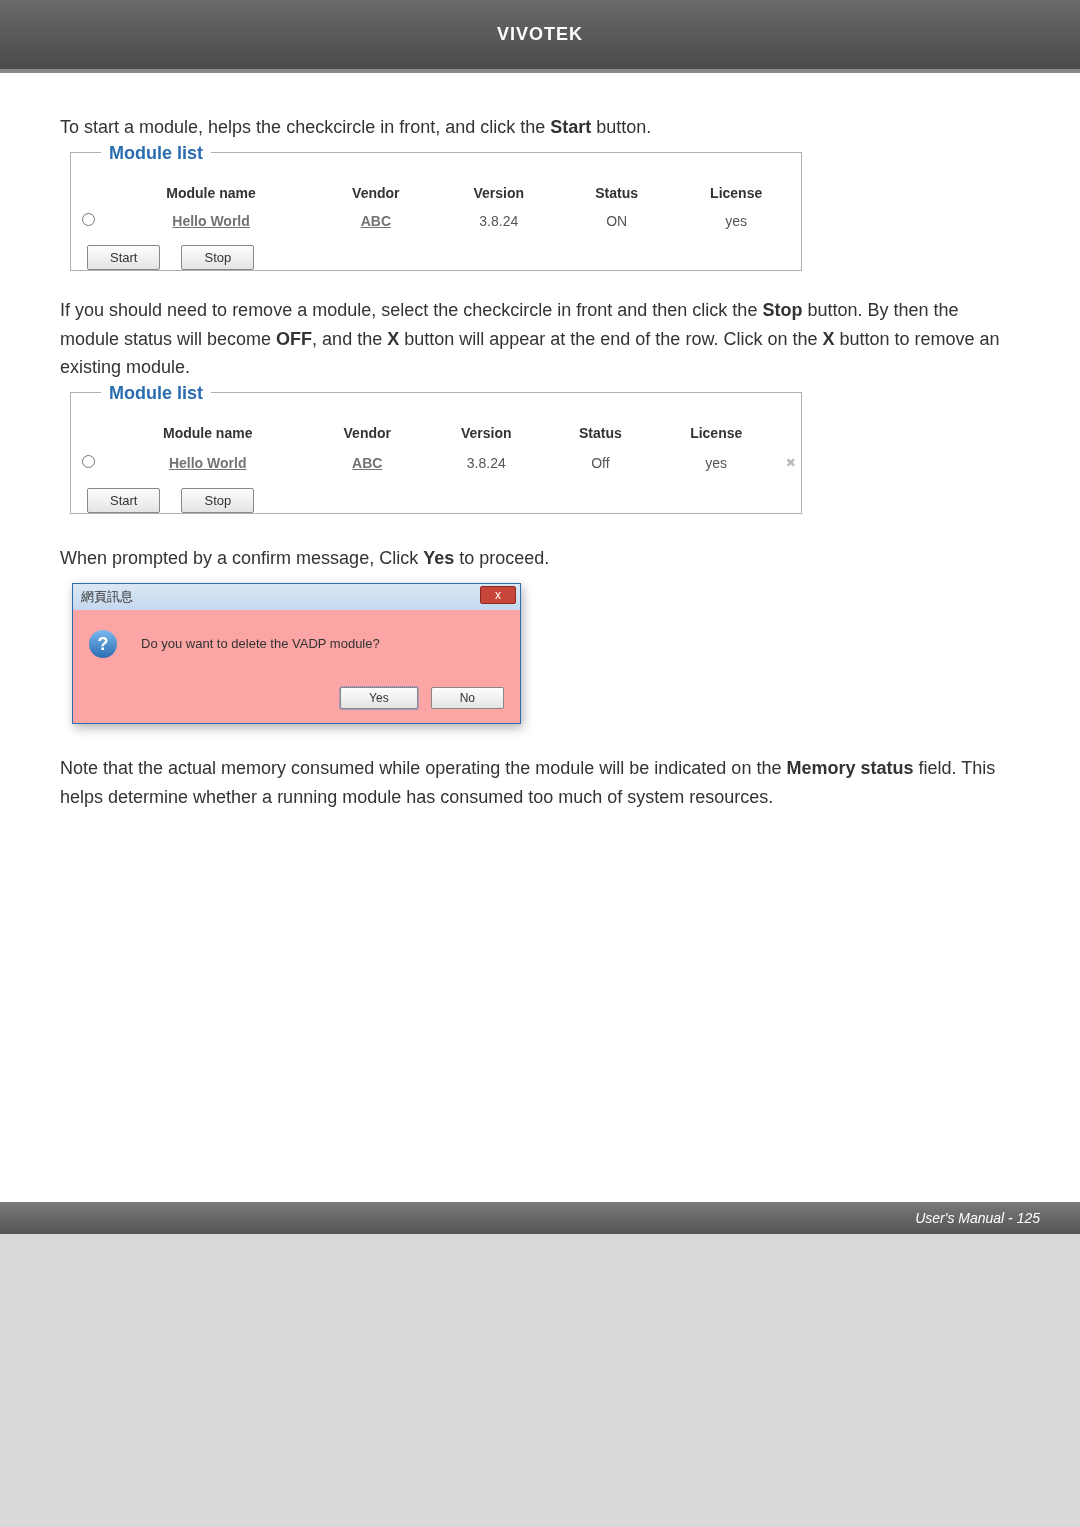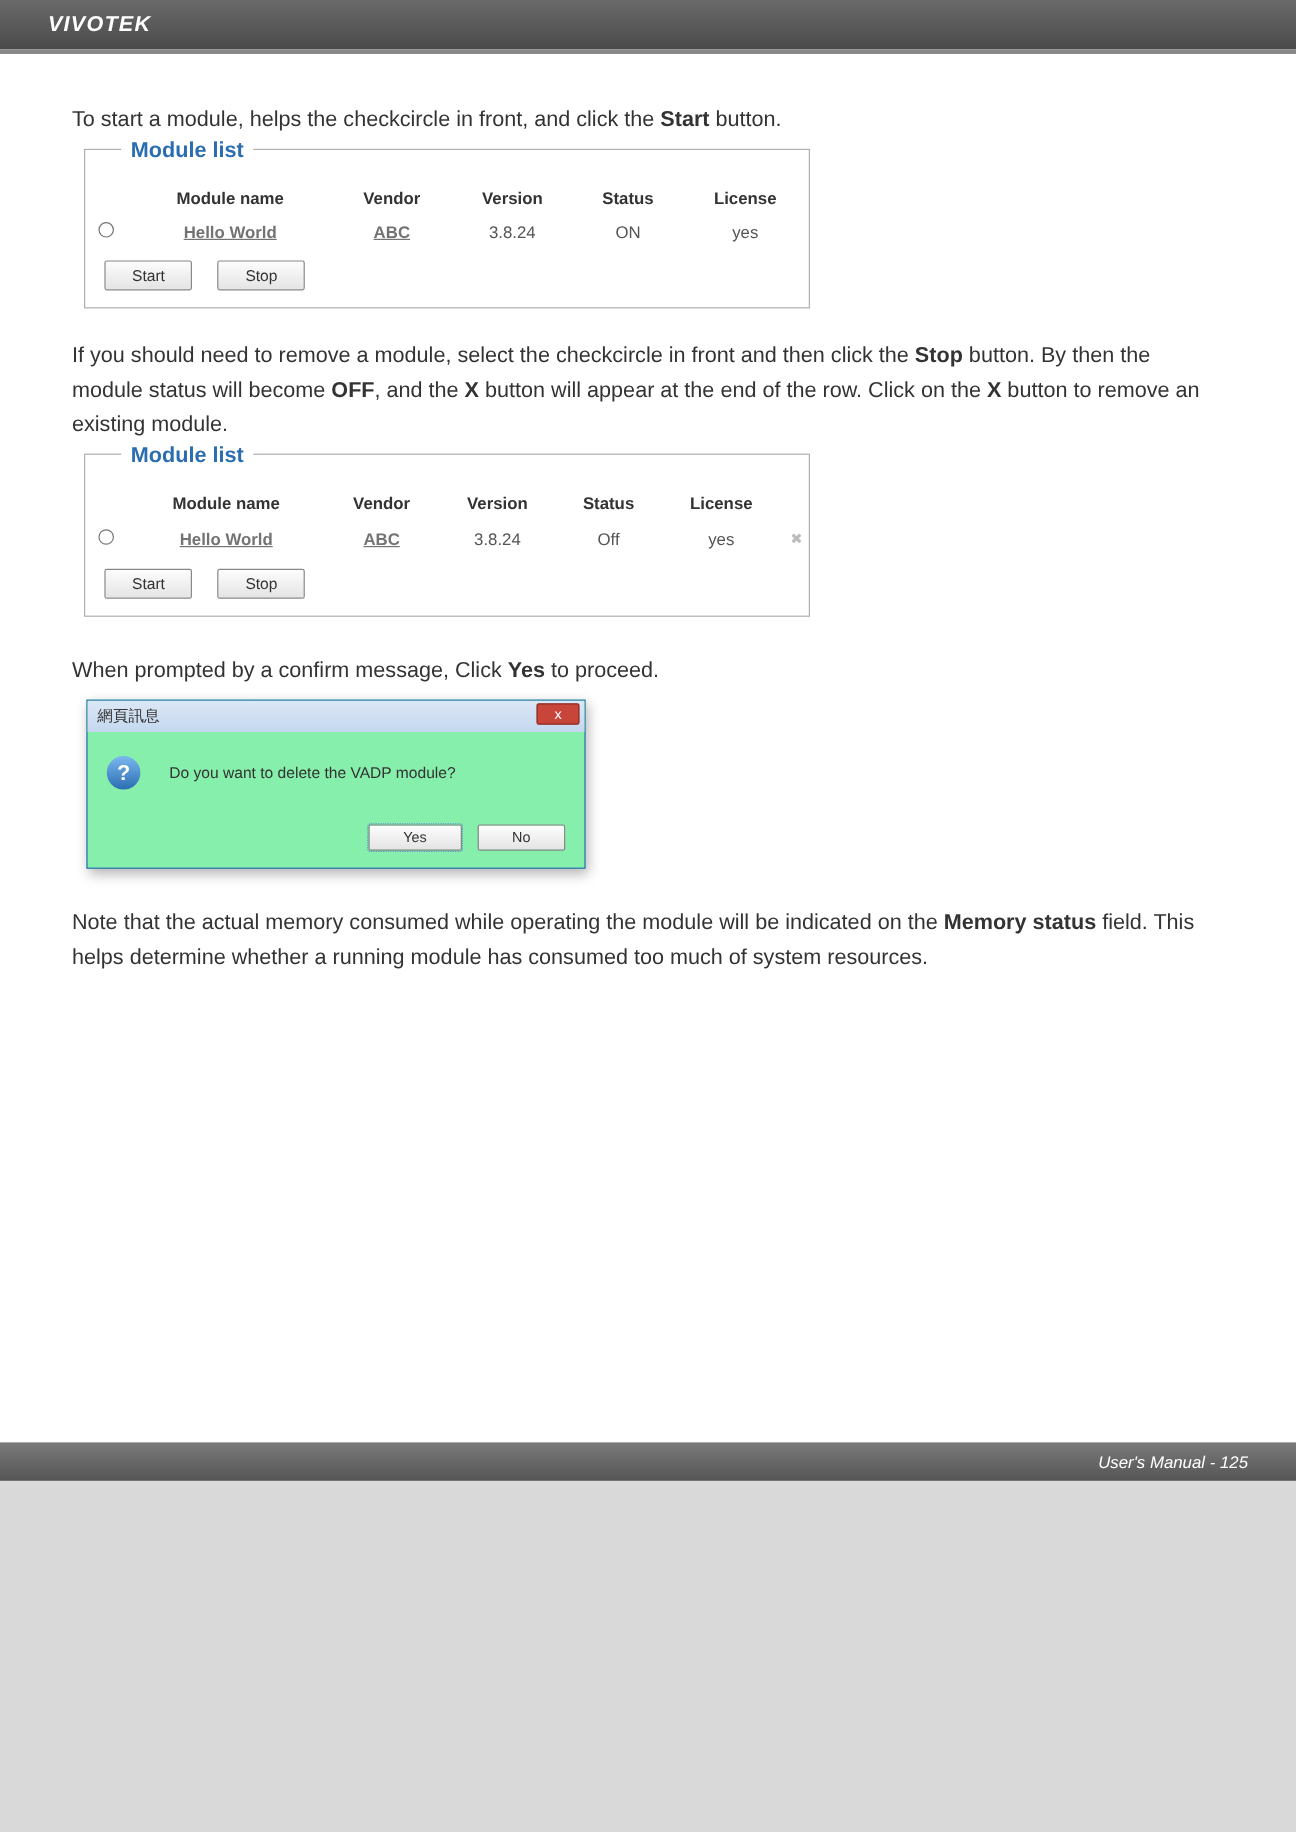--- a/index.html
+++ b/index.html
@@ -11,42 +11,40 @@
   font-size: 18px;
   color: #333;
 }
 .page {
   background: #fff;
   margin: 0;
 }
 .header-bar {
   background: linear-gradient(#6a6a6a, #4a4a4a);
   color: #fff;
-  padding: 10px 40px;
-  text-align: left;
-  font-style: italic;
+  padding: 24px 40px;
+  text-align: center;
   font-weight: bold;
   letter-spacing: 1px;
   border-bottom: 4px solid #888;
 }
 .content {
   padding: 40px 60px 20px 60px;
 }
 .para {
   margin-bottom: 10px;
   line-height: 1.6;
 }
 
 
 .module-box {
   border: 1px solid #b0b0b0;
   margin: 5px 0 25px 10px;
-  padding-bottom: 14px;
   position: relative;
-  width: 605px;
+  width: 732px;
   background: #fff;
 }
 .module-box .legend {
   position: absolute;
   top: -10px;
   left: 30px;
   background: #fff;
   padding: 0 8px;
   color: #2a6db1;
   font-weight: bold;
@@ -84,23 +82,23 @@
   font-family: monospace;
   font-weight: bold;
   color: #bbb;
   font-size: 16px;
   letter-spacing: -2px;
 }
 
 
 .dialog {
   border: 1px solid #2a6db1;
-  width: 416px;
+  width: 449px;
   margin: 10px 0 30px 12px;
-  background: #86efac;
+  background: #fca5a5;
   box-shadow: 2px 4px 10px rgba(0,0,0,0.3);
 }
 .dialog-title {
   background: linear-gradient(#dbe7f5, #c4d8ef);
   padding: 4px 8px;
   font-size: 13px;
   color: #333;
   position: relative;
 }
 .dialog-close {

